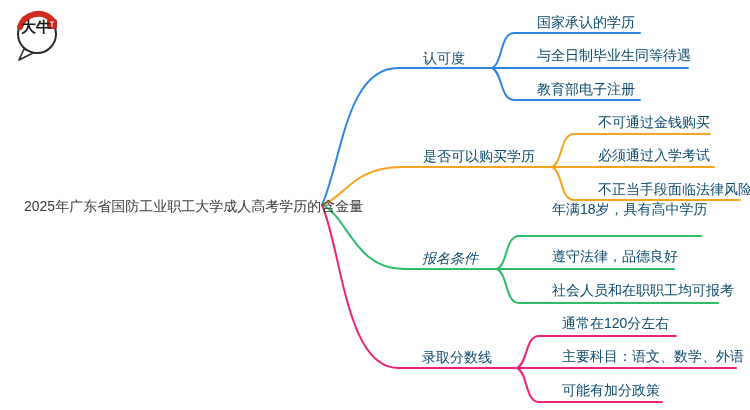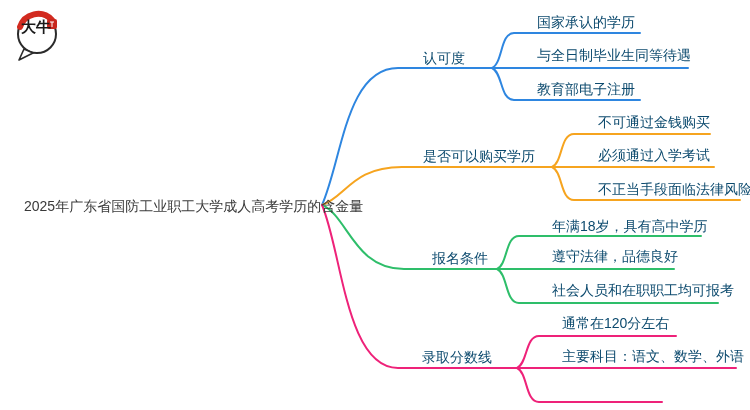--- a/index.html
+++ b/index.html
@@ -75,22 +75,23 @@
   <div class="lbl" style="left:423px;top:49px;">认可度</div>
   <div class="lbl" style="left:537px;top:13px;">国家承认的学历</div>
   <div class="lbl" style="left:537px;top:46px;">与全日制毕业生同等待遇</div>
   <div class="lbl" style="left:537px;top:80px;">教育部电子注册</div>
 
   <div class="lbl" style="left:423px;top:147px;">是否可以购买学历</div>
   <div class="lbl" style="left:598px;top:146px;">必须通过入学考试</div>
   <div class="lbl" style="left:598px;top:113px;">不可通过金钱购买</div>
   <div class="lbl" style="left:598px;top:180px;">不正当手段面临法律风险</div>
 
-  <div class="lbl" style="left:432px;top:249px;">报名条件</div>
-  <div class="lbl" style="left:552px;top:217px;">年满18岁，具有高中学历</div>
+  <div class="lbl" style="left:422px;top:249px;font-style:italic;">报名条件</div>
+  <div class="lbl" style="left:552px;top:200px;">年满18岁，具有高中学历</div>
   <div class="lbl" style="left:552px;top:247px;">遵守法律，品德良好</div>
   <div class="lbl" style="left:422px;top:348px;">录取分数线</div>
 
   <div class="lbl" style="left:552px;top:281px;">社会人员和在职职工均可报考</div>
   <div class="lbl" style="left:562px;top:314px;">通常在120分左右</div>
   <div class="lbl" style="left:562px;top:347px;">主要科目：语文、数学、外语</div>
+  <div class="lbl" style="left:562px;top:381px;">可能有加分政策</div>
 
 </div>
 
 </body></html>

